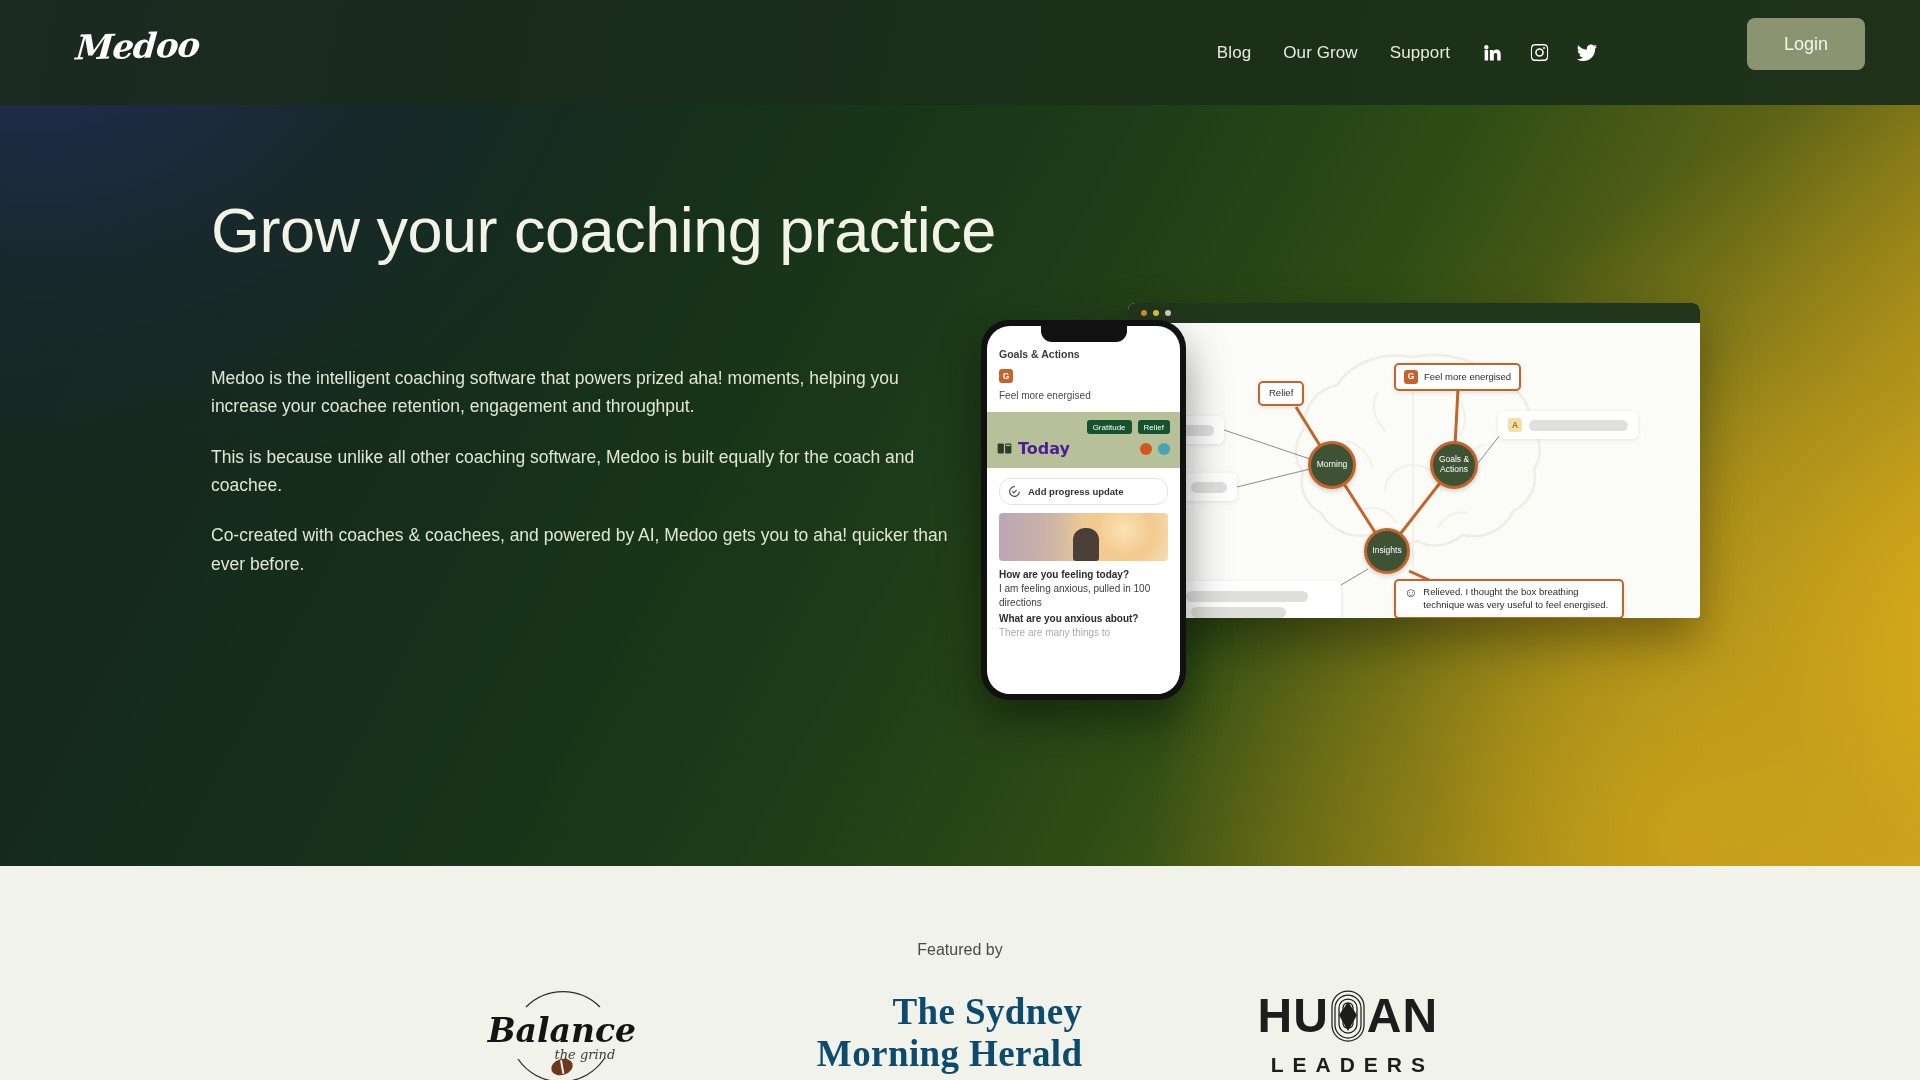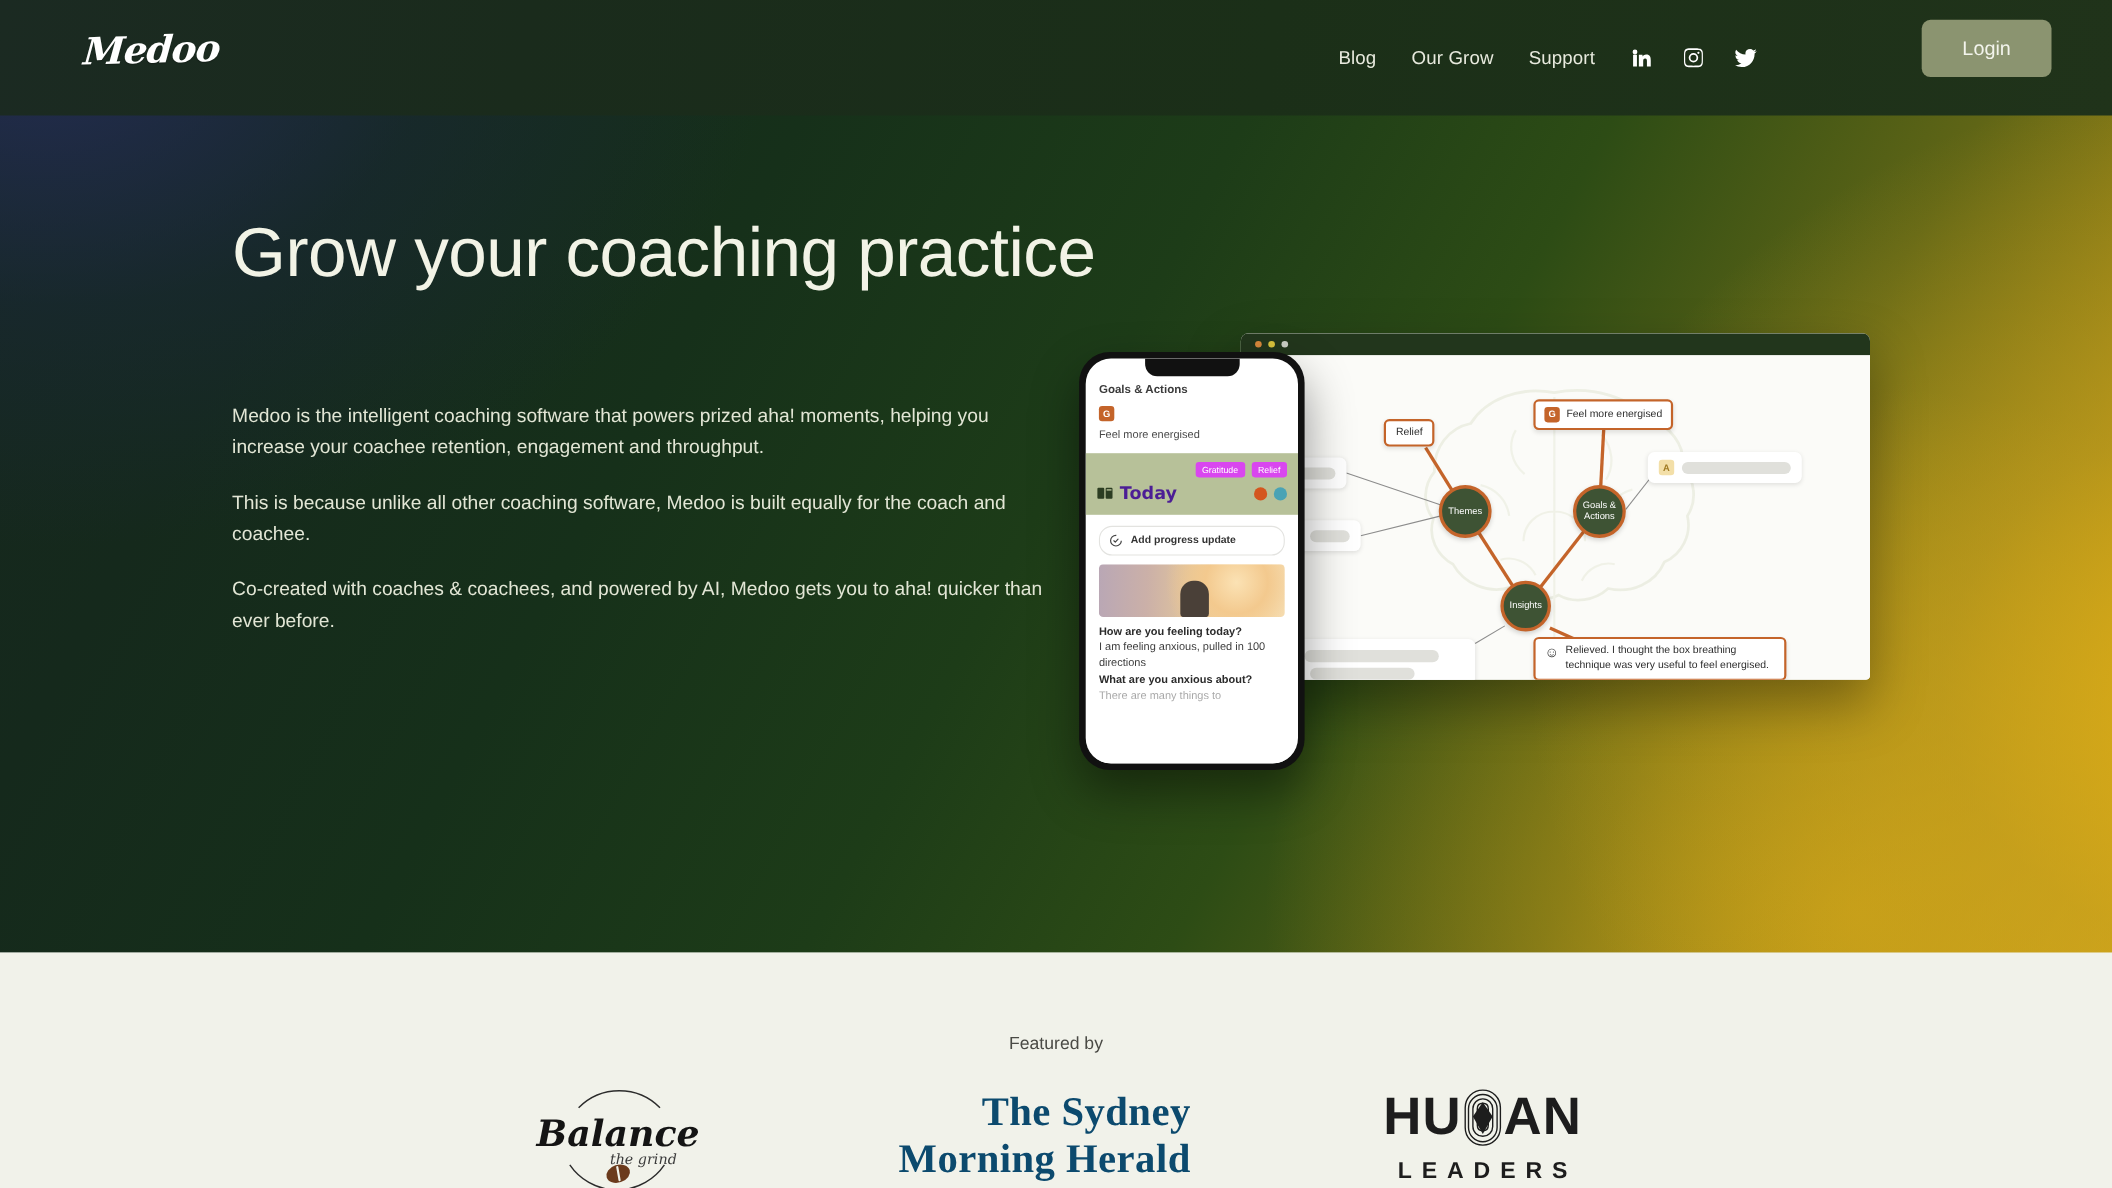--- a/index.html
+++ b/index.html
@@ -141,21 +141,21 @@
     width:86px; height:16px; background:#111; border-radius:0 0 11px 11px; z-index:5;
   }
   .ph-pad { padding:22px 12px 0; }
   .ph-title { font-size:10.5px; font-weight:700; color:#3b3b3b; margin-bottom:9px; }
   .ph-goal { font-size:10px; color:#4a4a4a; margin-top:7px; }
   .ph-green {
     margin:11px 0 0; background:#b7c199; padding:8px 10px 10px;
   }
   .ph-tags { display:flex; justify-content:flex-end; gap:6px; margin-bottom:5px; }
   .ph-tag {
-    background:#d946ef; color:#fff; font-size:8px;
+    background:#14532d; color:#fff; font-size:8px;
     padding:2.5px 6px; border-radius:3px;
   }
   .ph-today-row { display:flex; align-items:center; justify-content:space-between; }
   .ph-today {
     font-size:16px; font-weight:700; color:#4c1d95;
     font-family:"DejaVu Sans", sans-serif; display:flex; align-items:center; gap:6px;
   }
   .ph-dots { display:flex; gap:6px; }
   .cdot { width:12px; height:12px; border-radius:50%; }
   .cdot.orange { background:#d4561f; }
@@ -306,21 +306,21 @@
         <line x1="259" y1="228" x2="326" y2="142" stroke="#c4642a" stroke-width="3"></line>
         <line x1="204" y1="142" x2="168" y2="84" stroke="#c4642a" stroke-width="3"></line>
         <line x1="326" y1="142" x2="330" y2="66" stroke="#c4642a" stroke-width="3"></line>
         <line x1="281" y1="248" x2="330" y2="270" stroke="#c4642a" stroke-width="3"></line>
         <line x1="96" y1="107" x2="182" y2="136" stroke="#8c8c8c" stroke-width="1"></line>
         <line x1="109" y1="164" x2="182" y2="146" stroke="#8c8c8c" stroke-width="1"></line>
         <line x1="350" y1="140" x2="372" y2="112" stroke="#8c8c8c" stroke-width="1"></line>
         <line x1="213" y1="262" x2="240" y2="246" stroke="#8c8c8c" stroke-width="1"></line>
       </svg>
 
-      <div class="mm-node" id="node-themes">Themes</div>
+      <div class="mm-node" id="node-themes">Morning</div>
       <div class="mm-node" id="node-goals">Goals &amp; Actions</div>
       <div class="mm-node" id="node-insights">Insights</div>
 
       <div class="mm-card" id="card-relief">
         <span>Relief</span>
       </div>
 
       <div class="mm-card" id="card-energised">
         <span class="chip g">G</span>
         <span>Feel more energised</span>

